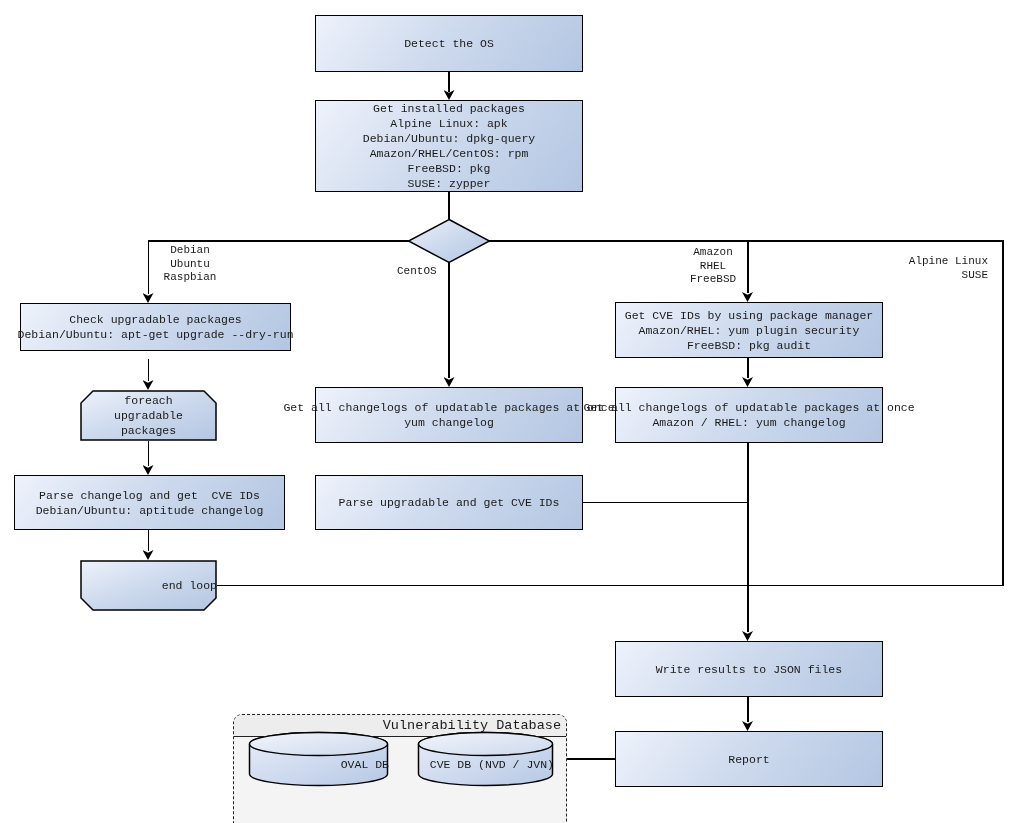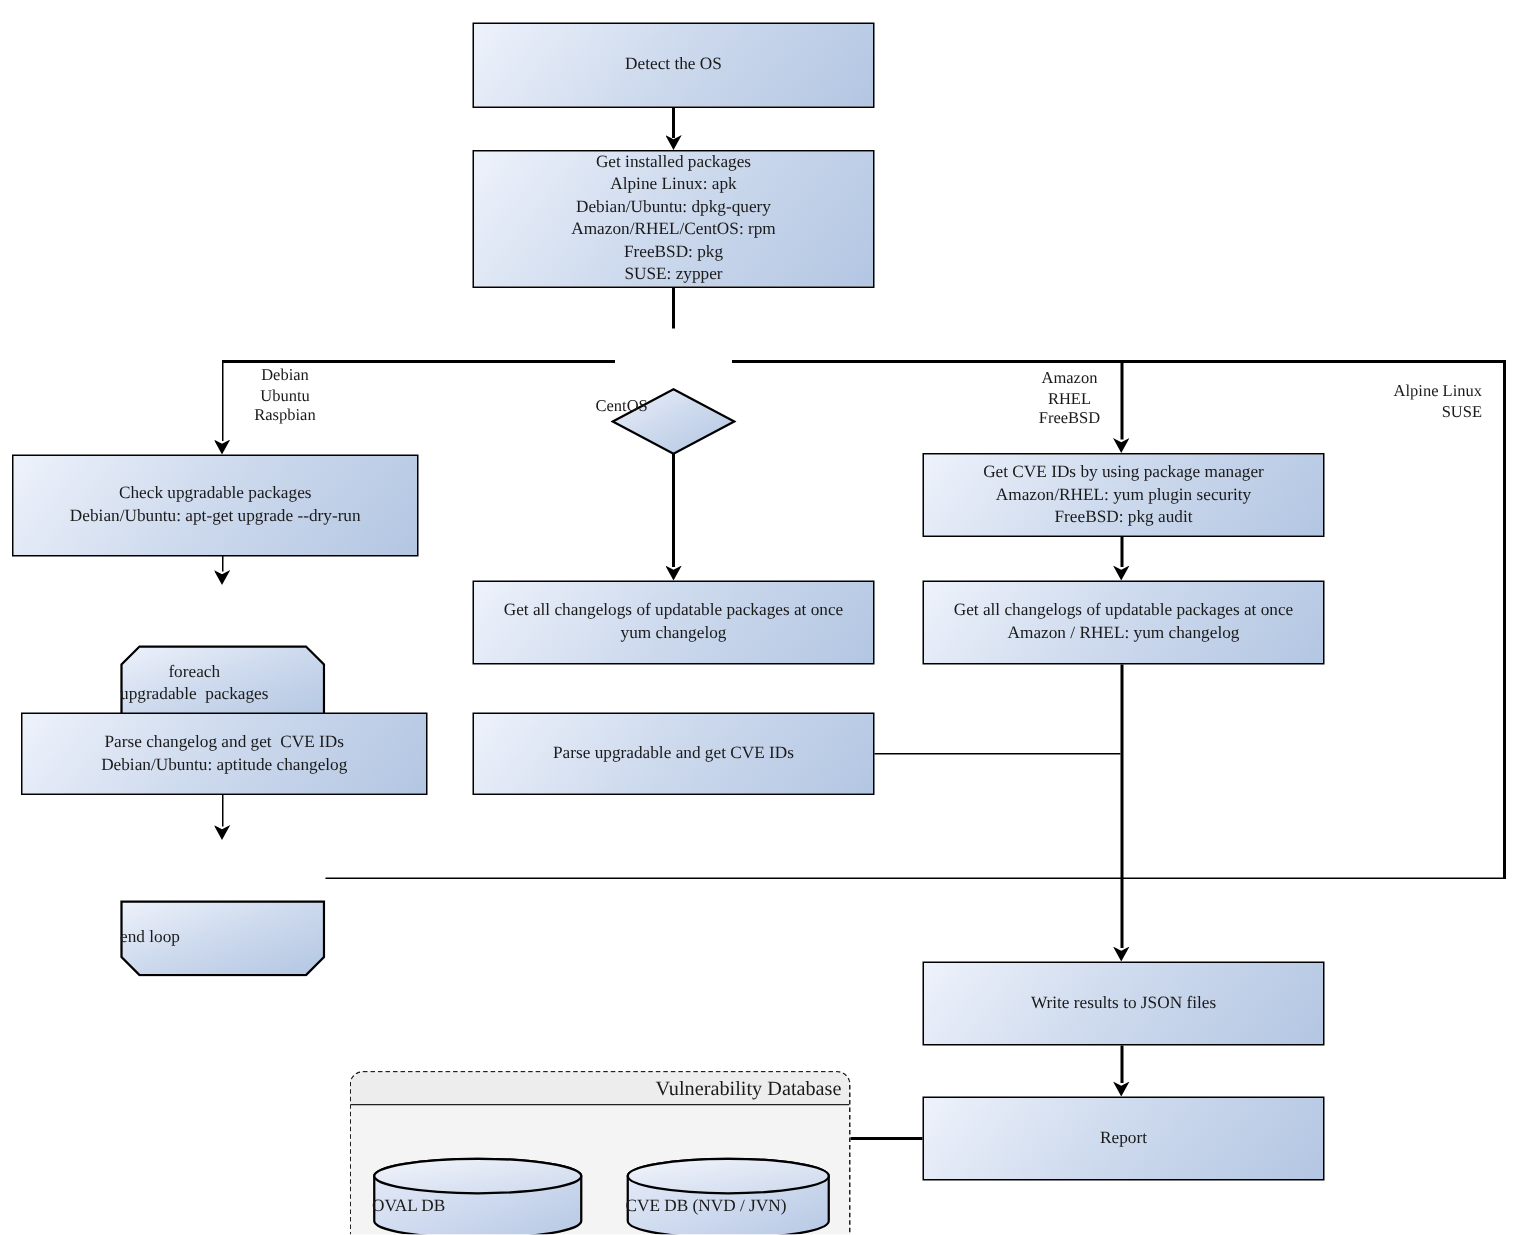--- a/index.html
+++ b/index.html
@@ -1,23 +1,23 @@
 <!DOCTYPE html>
 <html><head>
 <meta charset="utf-8">
 <style>
   html,body{margin:0;padding:0;background:#ffffff;}
   .stage{position:relative;width:1019px;height:823px;background:#ffffff;
-         font-family:Liberation Serif, serif;color:#1a1a1a;overflow:hidden;}
+         font-family:Liberation Mono, monospace;color:#1a1a1a;overflow:hidden;}
   .box{position:absolute;border:1.5px solid #000;box-sizing:border-box;
        background:linear-gradient(128deg,#eef2fb 0%,#cfdbee 45%,#b3c6e2 100%);
        display:flex;align-items:center;justify-content:center;
        font-size:11.5px;line-height:15px;}
   .box .txt{white-space:pre-wrap;text-align:center;width:max-content;flex:none;}
-  .shape{position:absolute;display:flex;align-items:center;justify-content:flex-start;margin-top:40px;}
+  .shape{position:absolute;display:flex;align-items:center;justify-content:flex-end;}
   .shape svg{position:absolute;left:0;top:0;}
   .shape .txt{position:relative;white-space:pre-wrap;text-align:center;width:max-content;
               font-size:11.5px;line-height:15px;}
   .hline{position:absolute;height:1.5px;background:#000;}
   .vline{position:absolute;width:1.5px;background:#000;}
   .arrow{position:absolute;width:11px;height:10px;background:#000;
          clip-path:polygon(0 0,50% 100%,100% 0,50% 28%);}
   .lbl{position:absolute;font-size:11px;line-height:13.5px;white-space:pre-wrap;}
   .db-container{position:absolute;left:233px;top:690px;width:334px;height:117px;
                 box-sizing:border-box;border:1.5px dashed #222;border-radius:9px;
@@ -90,21 +90,21 @@
 
   <div class="box" style="left:315px;top:100px;width:268px;height:92px">
     <span class="txt">Get installed packages
 Alpine Linux: apk
 Debian/Ubuntu: dpkg-query
 Amazon/RHEL/CentOS: rpm
 FreeBSD: pkg
 SUSE: zypper</span>
   </div>
 
-  <div class="box" style="left:8px;top:303px;width:271px;height:68px">
+  <div class="box" style="left:20px;top:303px;width:271px;height:48px">
     <span class="txt">Check upgradable packages
 Debian/Ubuntu: apt-get upgrade --dry-run</span>
   </div>
 
   <div class="shape" style="left:80px;top:390px;width:137px;height:51px">
     <svg width="137" height="51" viewBox="0 0 137 51">
       <polygon points="13,1 124,1 136,13 136,50 1,50 1,13" fill="url(#nodeGrad)" stroke="#000" stroke-width="1.5"></polygon>
     </svg>
     <span class="txt">foreach
 upgradable  packages</span>

